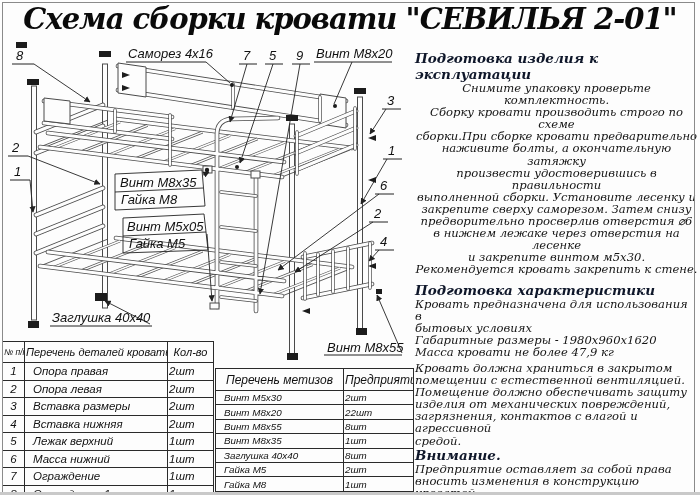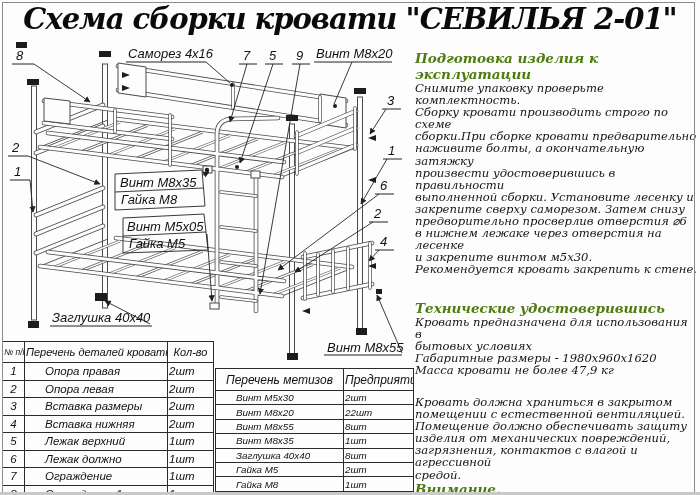--- a/index.html
+++ b/index.html
@@ -4,34 +4,34 @@
 <style>
   html,body{margin:0;padding:0;background:#e8e8e8;}
   .sheet{position:relative;width:700px;height:495px;background:#fdfdfd;overflow:hidden;
          font-family:"Liberation Sans",sans-serif;color:#111;}
   .frame{position:absolute;left:2px;top:2px;width:691px;height:489px;border:1px solid #8a8a8a;pointer-events:none;}
   .bottom-shade{position:absolute;left:0;bottom:0;width:700px;height:3px;background:#c9c9c9;}
   .title{position:absolute;left:0;top:1px;width:700px;text-align:center;
          font:bold italic 29px/36px "DejaVu Serif",serif;letter-spacing:-1px;color:#0a0a0a;white-space:nowrap;}
   .diagram-svg{position:absolute;left:0;top:0;width:412px;height:375px;}
   .textcol{position:absolute;left:415px;top:50px;width:283px;}
-  .textcol h3{margin:0;font:bold italic 13.5px/16px "DejaVu Serif",serif;color:#4d7c0f;}
+  .textcol h3{margin:0;font:bold italic 13.5px/16px "DejaVu Serif",serif;color:#0f172a;}
   .textcol .body{font:italic 11.6px/12.1px "DejaVu Serif",serif;white-space:pre-line;color:#141414;}
-  .m1{margin-bottom:24px;} .m2{margin-bottom:20px;} .m3{}
+  .m1{margin-bottom:6px;text-align:center;} .m2{margin-bottom:4px;} .m3{}
   table{border-collapse:collapse;table-layout:fixed;position:absolute;background:#fdfdfd;}
   td,th{border:1px solid #2a2a2a;overflow:hidden;white-space:nowrap;font-weight:normal;}
   .ptable{left:2px;top:341px;width:211px;font:italic 11.5px "Liberation Sans",sans-serif;}
   .ptable th{height:18px;font:italic 11px "Liberation Sans",sans-serif;}
   .ptable th.num{font-size:8.5px;}
   .ptable td{height:14.5px;}
   .htable{left:215px;top:368px;width:198px;font:italic 9.8px "Liberation Sans",sans-serif;}
   .htable th{height:19px;font:italic 12px "Liberation Sans",sans-serif;}
   .htable td{height:11.4px;}
   .cnum{text-align:center;}
-  .cname{text-align:left;padding-left:20px;}
+  .cname{text-align:left;padding-left:8px;}
   .cqty{text-align:left;}
   .lab{font:italic 13px "Liberation Sans",sans-serif;fill:#111;}
   .lead{stroke:#222;stroke-width:0.9;fill:none;}
   .uline{stroke:#222;stroke-width:1;fill:none;}
   .tubeD{stroke:#4a4a4a;stroke-width:4.6;fill:none;stroke-linecap:round;}
   .tubeW{stroke:#fdfdfd;stroke-width:3;fill:none;stroke-linecap:round;}
   .barD{stroke:#4a4a4a;stroke-width:3.4;fill:none;stroke-linecap:round;}
   .barW{stroke:#fdfdfd;stroke-width:2;fill:none;stroke-linecap:round;}
   .slatD{stroke:#555;stroke-width:2.8;fill:none;}
   .slatW{stroke:#fdfdfd;stroke-width:1.5;fill:none;}
@@ -165,21 +165,21 @@
 Сборку кровати производить строго по схеме
 сборки.При сборке кровати  предварительно
 наживите  болты, а окончательную затяжку
 произвести удостоверившись в правильности
 выполненной сборки. Установите лесенку и
 закрепите сверху саморезом. Затем снизу
 предворительно просверлив отверстия ⌀6
 в нижнем лежаке через отверстия на лесенке
 и закрепите винтом м5х30.
 Рекомендуется кровать закрепить к стене.</div>
-    <h3>Технические удостоверившись</h3>
+    <h3>Подготовка характеристики</h3>
     <div class="body m2">Кровать предназначена для использования в
 бытовых условиях
 Габаритные размеры - 1980х960х1620
 Масса кровати не более 47,9 кг</div>
     <div class="body m3">Кровать должна храниться в закрытом
 помещении с естественной вентиляцией.
 Помещение должно обеспечивать защиту
 изделия от механических повреждений,
 загрязнения, контактов с влагой и агрессивной
 средой.</div>
@@ -220,21 +220,21 @@
           <td class="cname">Вставка нижняя</td>
           <td class="cqty">2шт</td>
         </tr>
     <tr>
           <td class="cnum">5</td>
           <td class="cname">Лежак верхний</td>
           <td class="cqty">1шт</td>
         </tr>
     <tr>
           <td class="cnum">6</td>
-          <td class="cname">Лежак должно</td>
+          <td class="cname">Масса нижний</td>
           <td class="cqty">1шт</td>
         </tr>
     <tr>
           <td class="cnum">7</td>
           <td class="cname">Ограждение</td>
           <td class="cqty">1шт</td>
         </tr>
     <tr>
           <td class="cnum">8</td>
           <td class="cname">Ограждение-1</td>

